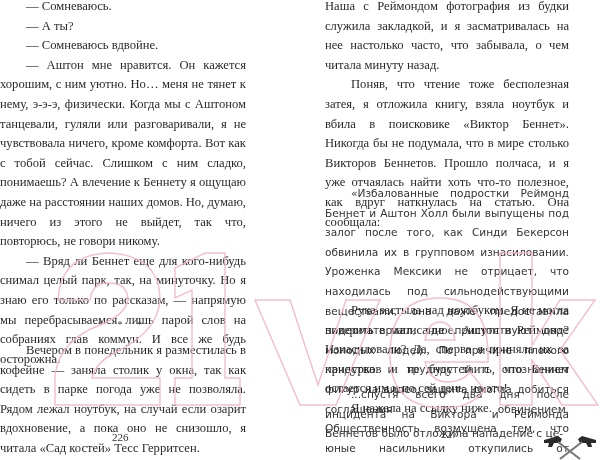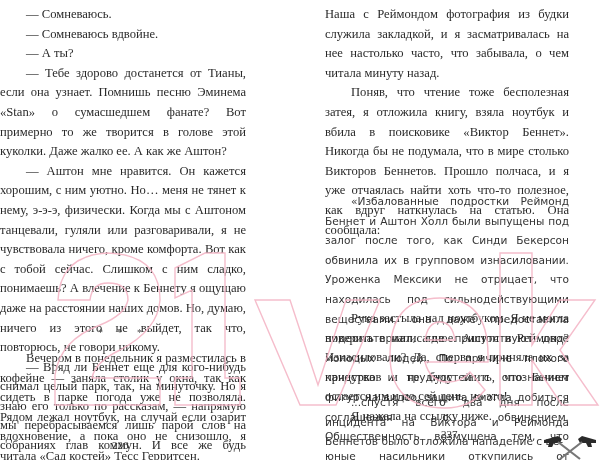--- a/index.html
+++ b/index.html
@@ -2,21 +2,21 @@
 <html><head>
 <meta charset="utf-8">
 <style>
   html, body { margin: 0; padding: 0; }
   body {
     width: 600px; height: 460px; overflow: hidden;
     background: #ffffff; position: relative;
     font-family: "DejaVu Serif", "Liberation Serif", serif;
     color: #2a2a2a;
   }
-  .page { position: absolute; top: 8px; height: 448px; }
+  .page { position: absolute; top: 0; height: 448px; }
   .page-left { left: 0; width: 246px; }
   .page-right { left: 325px; width: 244px; }
   .text { font-family: "Liberation Serif", serif; font-size: 12.6px; line-height: 19.6px; }
   .p { margin: 0; text-align: justify; text-align-last: left; }
   .indent { text-indent: 26px; }
   .left-block { position: absolute; top: -3px; left: 0; width: 246px; }
   .left-block2 { position: absolute; top: 341px; left: 0; width: 246px; }
   .stars { position: absolute; top: 315px; left: 0; width: 246px; text-align: center; font-size: 10px; letter-spacing: 6px; color: #444; }
   .right-block { position: absolute; top: -3px; left: 0; width: 244px; }
   .quote { font-family: "DejaVu Sans", sans-serif; font-size: 10.6px; line-height: 19.6px; color: #333; margin: 0; text-align: justify; }
@@ -28,23 +28,22 @@
   .pn-right { left: 425px; padding-left: 16px; }
   .watermark { position: absolute; left: 0; top: 0; width: 600px; height: 460px; pointer-events: none; }
   .pistols { position: absolute; left: 540px; top: 430px; width: 60px; height: 30px; }
 </style>
 </head>
 <body>
 
 <div class="page page-left text">
   <div class="left-block">
     <p class="p indent">— Сомневаюсь.</p>
+    <p class="p indent">— А ты?</p>
     <p class="p indent">— Сомневаюсь вдвойне.</p>
-    <p class="p indent">— А ты?</p>
-    <p class="p indent">— Тебе здорово достанется от Тианы, если она узнает. Помнишь песню Эминема «Stan» о сумасшедшем фанате? Вот примерно то же творится в голове этой куколки. Даже жалко ее. А как же Аштон?</p>
     <p class="p indent">— Аштон мне нравится. Он кажется хорошим, с ним уютно. Но… меня не тянет к нему, э-э-э, физически. Когда мы с Аштоном танцевали, гуляли или разговаривали, я не чувствовала ничего, кроме комфорта. Вот как с тобой сейчас. Слишком с ним сладко, понимаешь? А влечение к Беннету я ощущаю даже на расстоянии наших домов. Но, думаю, ничего из этого не выйдет, так что, повторюсь, не говори никому.</p>
     <p class="p indent">— Вряд ли Беннет еще для кого-нибудь снимал целый парк, так, на минуточку. Но я знаю его только по рассказам, — напрямую мы перебрасываемся лишь парой слов на собраниях глав коммун. И все же будь осторожна.</p>
 
   </div>
   <div class="stars">* * *</div>
   <div class="left-block2">
     <p class="p indent">Вечером в понедельник я разместилась в кофейне — заняла столик у окна, так как сидеть в парке погода уже не позволяла. Рядом лежал ноутбук, на случай если озарит вдохновение, а пока оно не снизошло, я читала «Сад костей» Тесс Герритсен.</p>
   </div>
   <div class="pagenum pn-left">226</div>
 </div>

